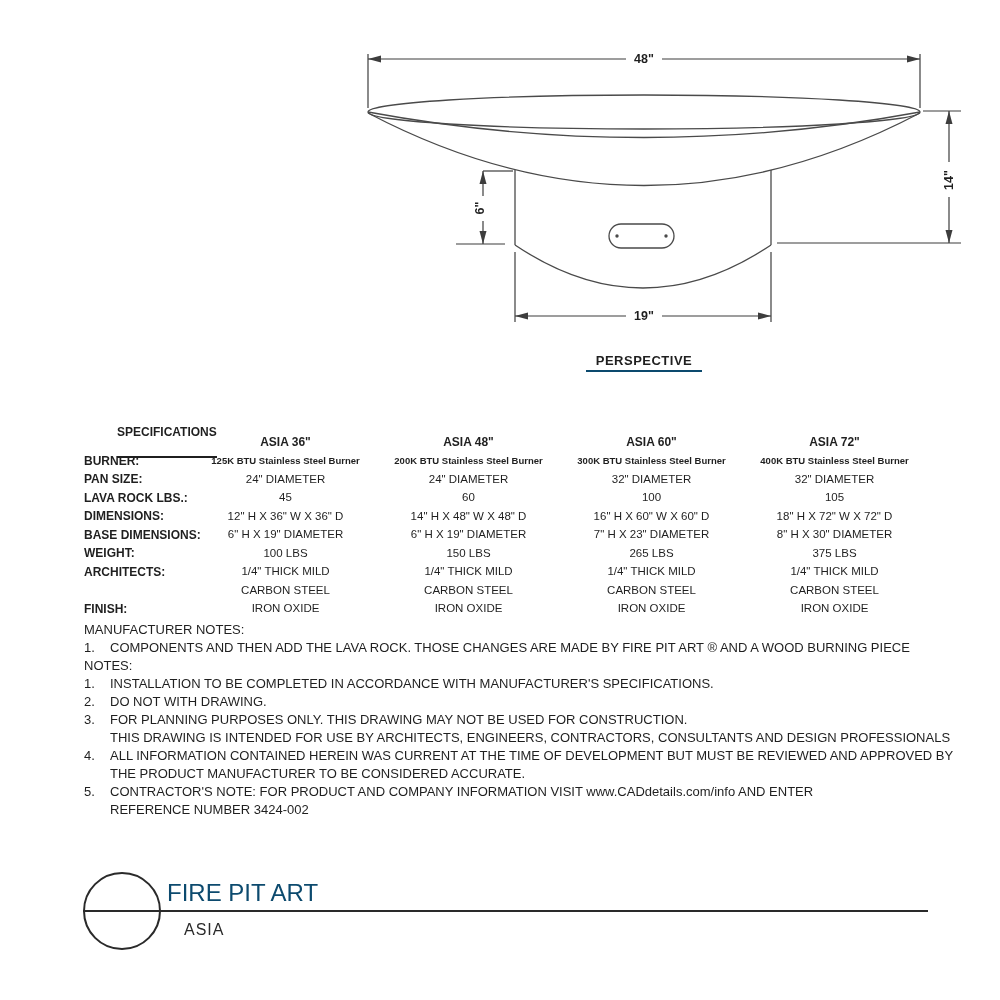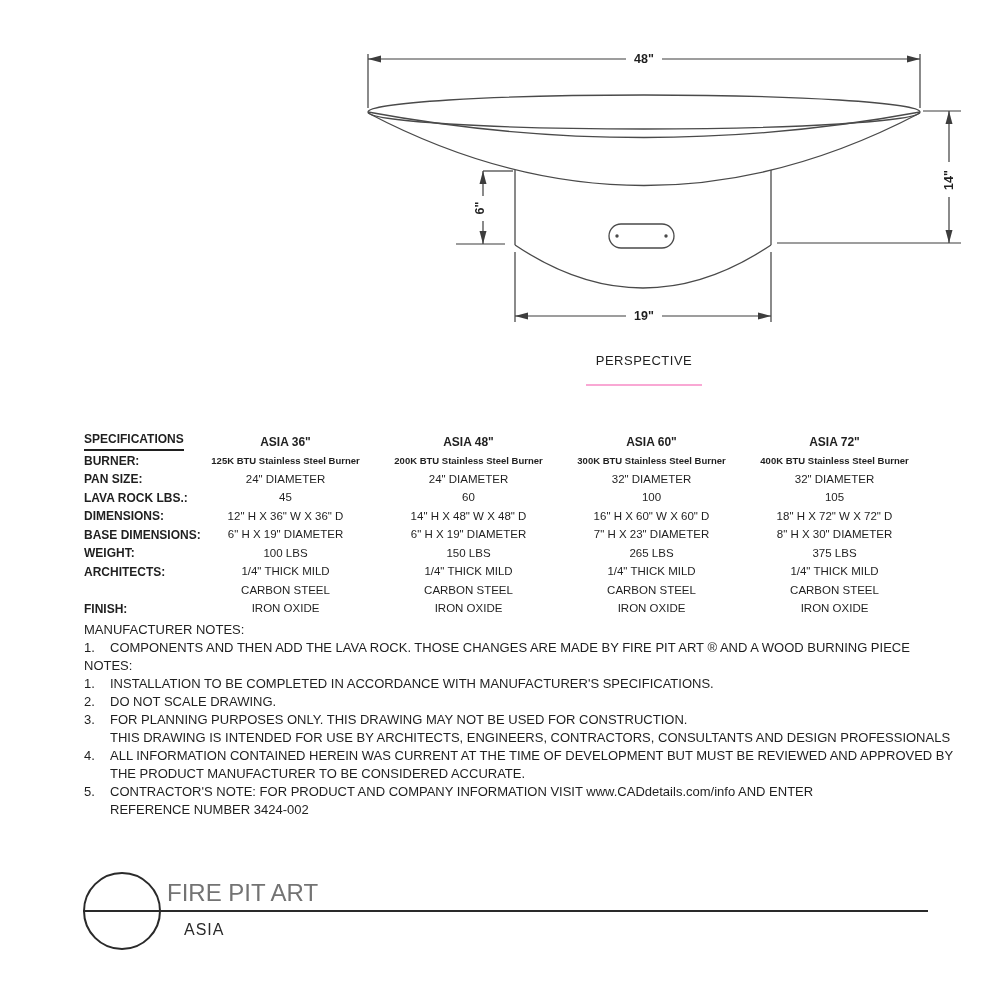--- a/index.html
+++ b/index.html
@@ -17,49 +17,49 @@
     fill:none;stroke:#4a4a4a;stroke-width:1.3;
   }
   #drawing-svg .dim{stroke:#3d3d3d;stroke-width:1.2;}
   #drawing-svg polygon{fill:#3d3d3d;stroke:none;}
   #drawing-svg text{
     fill:#1f1f1f;font-family:"Liberation Sans",sans-serif;
     font-size:12.5px;font-weight:600;
   }
   .caption{
     left:586px;top:353px;width:116px;text-align:center;
-    font-size:13px;font-weight:400;letter-spacing:.5px;
-    border-bottom:2px solid #f9a8d4;padding-bottom:16px;
+    font-size:13px;font-weight:700;letter-spacing:.5px;
+    border-bottom:2px solid #0c4a6e;padding-bottom:2px;
   }
 
   
   .spec-table{
     left:84px;top:433px;display:grid;
     grid-template-columns:110px 183px 183px 183px 183px;
     grid-auto-rows:18.5px;align-items:center;
     font-size:11.5px;line-height:1;
   }
   .spec-table .lbl{font-weight:700;font-size:12px;white-space:nowrap;}
   .spec-table .hdr{font-weight:700;font-size:12px;text-align:center;}
   .spec-table .val{text-align:center;white-space:nowrap;}
   .spec-table .sm{font-size:9.5px;font-weight:700;}
-  .spec-table .underline{display:inline-block;border-bottom:2px solid #1f1f1f;padding-bottom:4px;}
+  .spec-table .underline{display:inline-block;border-bottom:2px solid #1f1f1f;padding-bottom:18px;margin-left:33px;}
 
   
   .notes-block{left:84px;top:621px;width:856px;font-size:13px;line-height:18px;}
   .note-title{white-space:nowrap;}
   .note-item{display:flex;}
   .note-num{width:26px;flex:0 0 26px;}
   .note-lines{flex:1;}
   .note-line{white-space:nowrap;}
 
   
   .footer-line{left:83px;top:910px;width:845px;height:2px;background:#2a2a2a;}
   .logo-circle{left:83px;top:872px;width:74px;height:74px;border:2px solid #2a2a2a;border-radius:50%;background:transparent;}
-  .brand{left:167px;top:879px;font-size:24px;letter-spacing:0;color:#737373;white-space:nowrap;}
+  .brand{left:167px;top:879px;font-size:24px;letter-spacing:0;color:#0c4a6e;white-space:nowrap;}
   .model{left:184px;top:921px;font-size:16px;letter-spacing:1px;color:#2a2a2a;white-space:nowrap;}
 </style>
 </head>
 <body>
 
 <svg id="drawing-svg" viewBox="0 0 1000 400" xmlns="http://www.w3.org/2000/svg">
 
   <g>
     <ellipse cx="644" cy="112" rx="276" ry="17"></ellipse>
     <path d="M 368 112 Q 644 163 920 112"></path>
@@ -197,21 +197,21 @@
 
   <div class="note-item">
     <span class="note-num">1.</span>
     <span class="note-lines">
       <span class="note-line" style="display:block">INSTALLATION TO BE COMPLETED IN ACCORDANCE WITH MANUFACTURER'S SPECIFICATIONS.</span>
     </span>
   </div>
   <div class="note-item">
     <span class="note-num">2.</span>
     <span class="note-lines">
-      <span class="note-line" style="display:block">DO NOT SCALE DRAWING.</span>
+      <span class="note-line" style="display:block">DO NOT WITH DRAWING.</span>
     </span>
   </div>
   <div class="note-item">
     <span class="note-num">3.</span>
     <span class="note-lines">
       <span class="note-line" style="display:block">FOR PLANNING PURPOSES ONLY.  THIS DRAWING MAY NOT BE USED FOR CONSTRUCTION.</span>
       <span class="note-line" style="display:block">THIS DRAWING IS INTENDED FOR USE BY ARCHITECTS, ENGINEERS, CONTRACTORS, CONSULTANTS AND DESIGN PROFESSIONALS</span>
     </span>
   </div>
   <div class="note-item">

